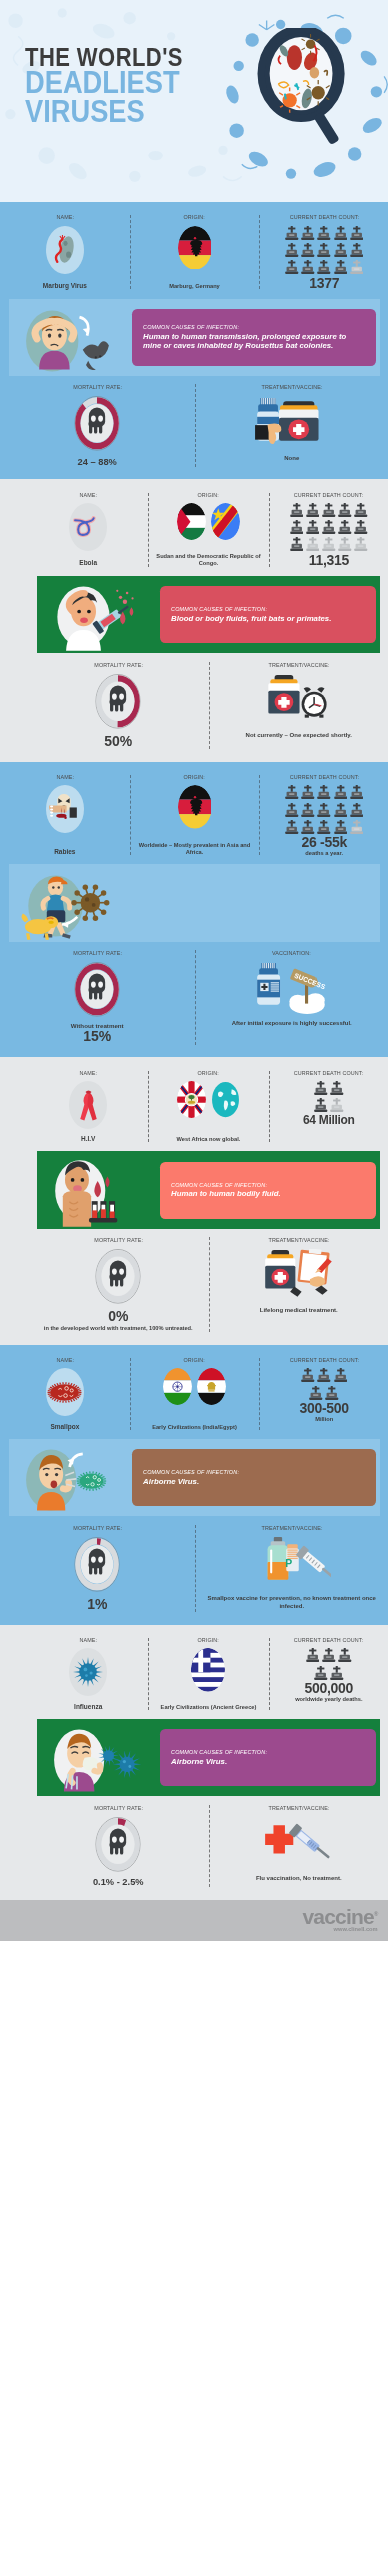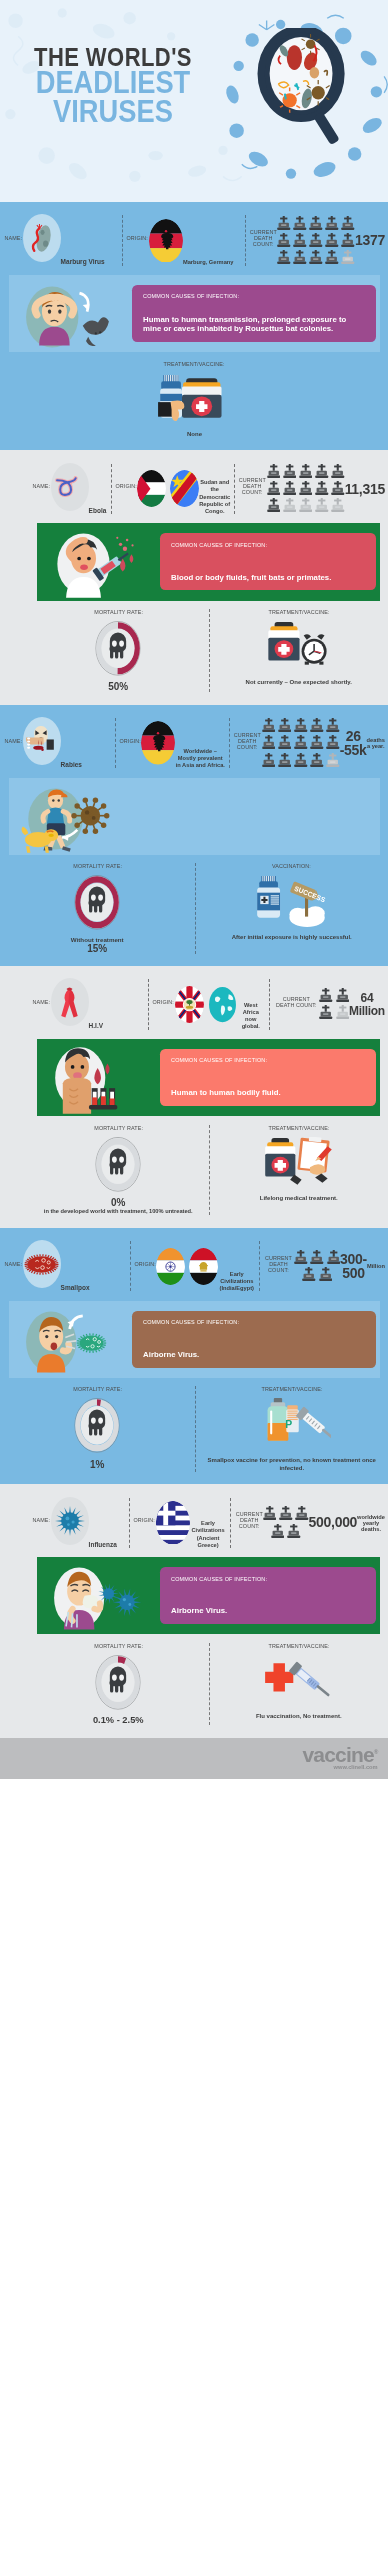--- a/index.html
+++ b/index.html
@@ -14,24 +14,23 @@
 
   
   .hero {
     height: 202px;
     background: #e8f2fa;
     position: relative;
     overflow: hidden;
   }
   .hero-title {
     position: absolute;
-    left: 34px;
+    left: 25px;
     top: 46px;
     line-height: 0.92;
-    text-align: center;
   }
   .hero-title .l1 {
     display: block;
     font-size: 25px;
     font-weight: bold;
     color: #3c3c3c;
     letter-spacing: 0.5px;
     transform: scaleX(0.88);
     transform-origin: left center;
   }
@@ -63,21 +62,21 @@
 
   
   .row3 {
     display: flex;
     position: relative;
     padding: 5.2px 0 8.3px;
   }
   .col3 {
     flex: 1 1 0;
     display: flex;
-    flex-direction: row;
+    flex-direction: column;
     align-items: center;
     text-align: center;
     position: relative;
     padding: 0 4.1px;
   }
   .col3 + .col3::before {
     content:"";
     position:absolute; left:0; top: 1px; bottom: 1px;
     border-left: 1px dashed #4a4a4a;
     opacity: .75;
@@ -136,21 +135,21 @@
   .vsec.grey .cause-band { background: #15803d; }
   .cause-art { width: 109px; flex: 0 0 109px; height: 67px; position:relative; }
   .bubble {
     position: relative;
     flex: 1 1 auto;
     border-radius: 5.2px;
     padding: 8.3px 9.3px 8.3px 11.4px;
     color: #fff;
     margin-left: 9.3px;
     min-height: 57px;
-    display:flex; flex-direction:column; justify-content:space-between;
+    display:flex; flex-direction:column; justify-content:center;font-style:italic;
   }
   .bubble::before {
     content:"";
     position:absolute;
     left:-8.8px; top:50%;
     transform: translateY(-50%);
     border-style: solid;
     border-width: 11.4px 9.3px 11.4px 0;
     border-color: transparent;
   }
@@ -176,21 +175,21 @@
     position:relative; padding: 0 7.3px;
   }
   .col2 + .col2::before {
     content:"";
     position:absolute; left:0; top:0; bottom:0;
     border-left: 1px dashed #4a4a4a; opacity:.7;
   }
   .vsec.blue .col2 + .col2::before { border-color:#3f4a55; opacity:.6;}
   .donut { width: 48px; height: 57px; margin-bottom: 4.1px; position:relative; }
   .treat-art { height: 54px; display:flex; align-items:center; justify-content:center; margin-bottom: 4.1px;}
-  .mort-val { font-size: 10px; font-weight: bold; color:#3c3c3c; line-height:1.1; }
+  .mort-val { font-size: 14px; font-weight: bold; color:#3c3c3c; line-height:1.1; }
   .mort-val.sm { font-size: 9.3px; }
   .mort-note { font-size: 5.7px; font-weight: bold; color:#3c3c3c; line-height:1.3; }
   .mort-pre { font-size: 6.2px; font-weight: bold; color:#3c3c3c; }
   .treat-txt { font-size: 6px; font-weight: bold; color:#3c3c3c; line-height:1.35; }
 
   
   .footer { background:#bcbdbf; height: 41px; display:flex; align-items:center; justify-content:flex-end; padding-right: 11.4px;}
   .logo { text-align:right; }
   .logo .brand {
     font-size: 21px; font-weight: bold; color:#8c8d8f;
@@ -487,20 +486,41 @@
               </g>
             </svg>
           </div>
       <div class="bubble" style="background:#9c4a8e">
         <div class="cap">COMMON CAUSES OF INFECTION:</div>
         <div class="body">Human to human transmission, prolonged exposure to mine or caves inhabited by Rousettus bat colonies.</div>
       </div>
     </div>
 
     <div class="row2">
+      <div class="col2">
+        <div class="colhead">MORTALITY RATE:</div>
+        <div class="donut">
+              <svg viewBox="0 0 100 118">
+    <ellipse cx="50" cy="59" rx="46" ry="56" fill="none" stroke="#6f7376" stroke-width="1"></ellipse>
+    <g transform="translate(50,59) scale(1,1.19) translate(-50,-50)">
+      <circle cx="50" cy="50" r="40" fill="none" stroke="#d8dbde" stroke-width="11"></circle>
+      <circle cx="50" cy="50" r="40" fill="none" stroke="#a8284f" stroke-width="11" stroke-dasharray="221.16812281272144 30.159289474462014" transform="rotate(-90 50 50)"></circle>
+      <circle cx="50" cy="50" r="34" fill="#e9ebec"></circle>
+    </g>
+    <g transform="translate(50,60)">
+      <path d="M-17 -16 a17 18 0 0 1 34 0 l0 12 a10 10 0 0 1 -6 9 l0 12 a3.4 3.4 0 0 1 -6.8 0 l0 -10 l-3.6 0 l0 10 a3.4 3.4 0 0 1 -6.8 0 l0 -10 l-3.6 0 l0 10 a3.4 3.4 0 0 1 -6.8 0 l0 -12 a10 10 0 0 1 -0.4 -9 z" fill="#3a3d40"></path>
+      <ellipse cx="-7.5" cy="-11" rx="5" ry="6.5" fill="#f3f4f5"></ellipse>
+      <ellipse cx="7.5" cy="-11" rx="5" ry="6.5" fill="#f3f4f5"></ellipse>
+    </g>
+  </svg>
+            </div>
+
+        <div class="mort-val sm">24 – 88%</div>
+
+      </div>
       <div class="col2">
         <div class="colhead">TREATMENT/VACCINE:</div>
         <div class="treat-art">
               <svg width="78" height="52" viewBox="0 0 150 100">
                 <rect x="14" y="4" width="30" height="14" fill="#2f6fa8"></rect>
                 <g stroke="#dfeaf3" stroke-width="2">
                   <path d="M17 4 l0 14"></path>
                   <path d="M20.6 4 l0 14"></path>
                   <path d="M24.2 4 l0 14"></path>
                   <path d="M27.8 4 l0 14"></path>

